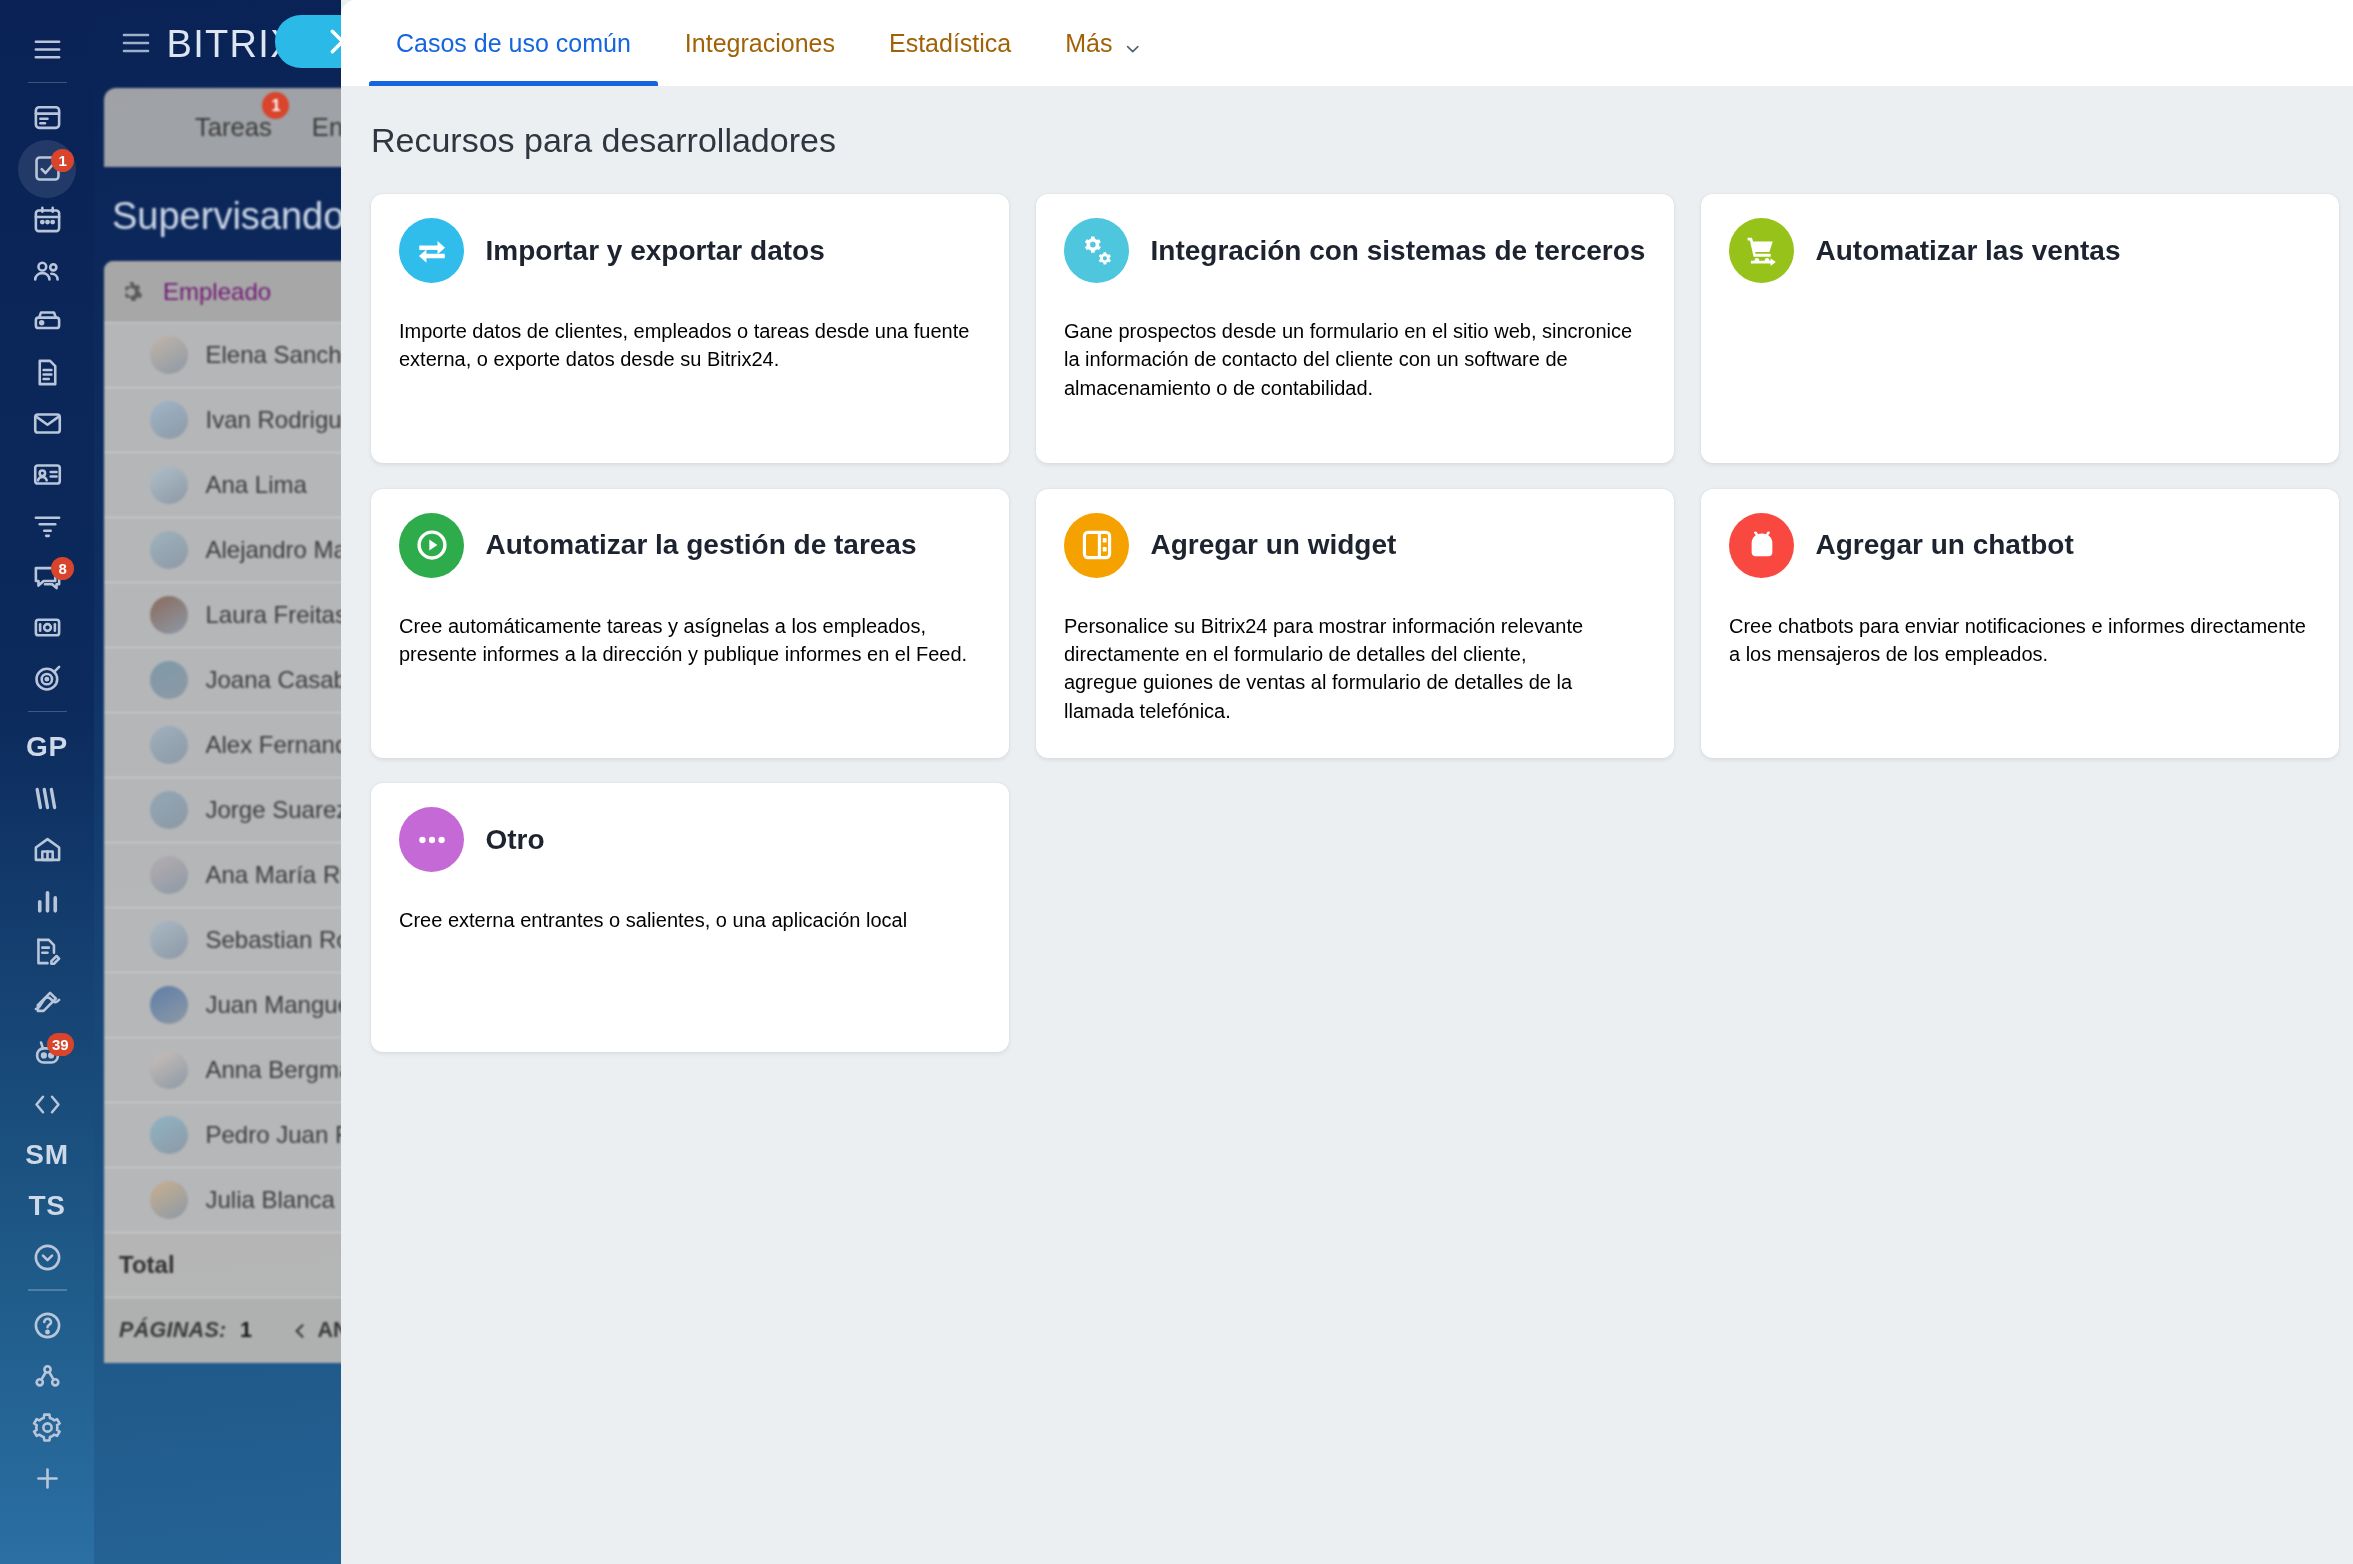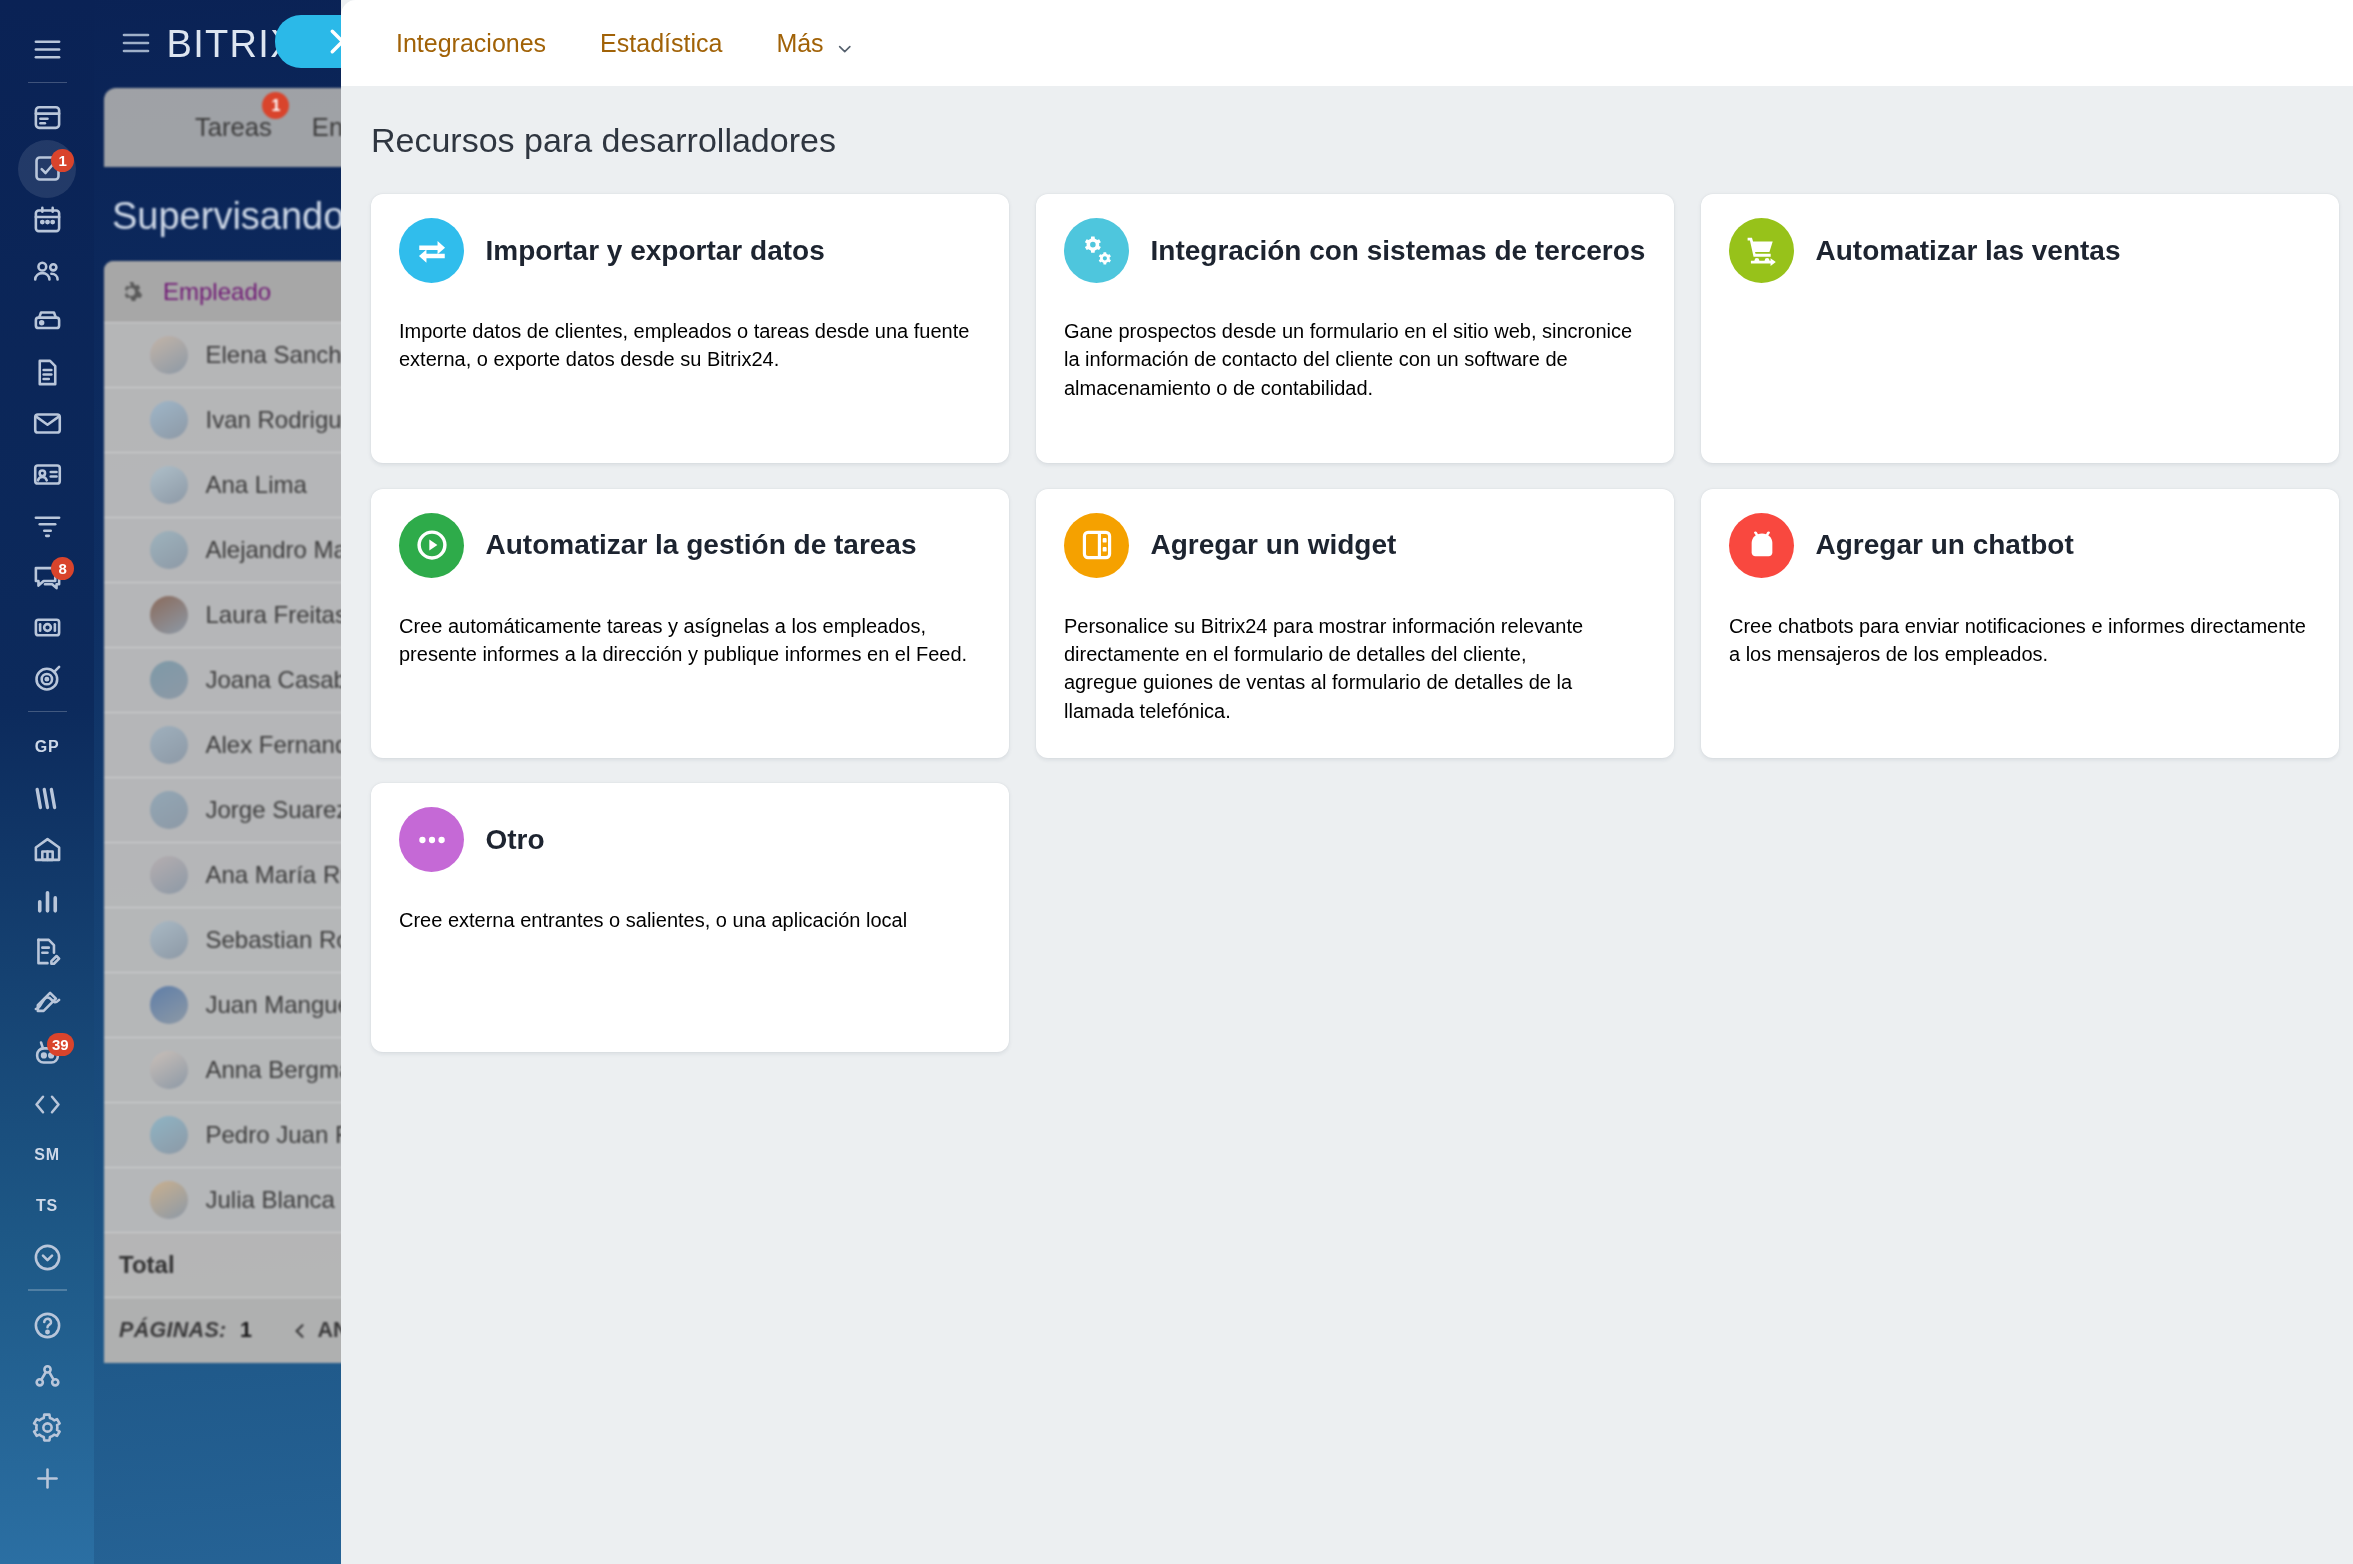--- a/index.html
+++ b/index.html
@@ -33,21 +33,21 @@
     flex: none;
   }
   .rail-item.active-bubble::before {
     content: ""; position: absolute; left: 50%; top: 50%;
     transform: translate(-50%,-50%);
     width: 58px; height: 58px; border-radius: 50%;
     background: rgba(255,255,255,0.10);
   }
   .rail-item svg { width: 31px; height: 31px; display: block; position: relative; }
   .rail-item .txt {
-    font-size: 16px; font-weight: 700; letter-spacing: 0.7px; color: #cdd8e8;
+    font-size: 28px; font-weight: 700; letter-spacing: 0.7px; color: #cdd8e8;
     position: relative;
     text-align: right;
   }
   .rail-badge {
     position: absolute; top: 5.4px; right: 5.4px;
     background: #d9442c; color: #fff;
     font-size: 15px; font-weight: 700;
     min-width: 23px; height: 23px; line-height: 23px;
     border-radius: 11.4px; text-align: center; padding: 0 5.4px;
   }
@@ -500,20 +500,23 @@
           <span>ANTERIOR</span>
         </span>
       </div>
     </div>
   </div>
 </div>
 
 <div id="modal">
 
   <div id="tabbar">
+      <div class="tab active">
+        <span>Casos de uso común</span>
+      </div>
       <div class="tab">
         <span>Integraciones</span>
       </div>
       <div class="tab">
         <span>Estadística</span>
       </div>
       <div class="tab">
         <span>Más</span>
         <span class="chev"><svg viewBox="0 0 24 24" width="17.5" height="17.5" fill="none" stroke="currentColor" stroke-width="2.2" stroke-linecap="round" stroke-linejoin="round">
             <polyline points="5 9 12 16 19 9"></polyline>

